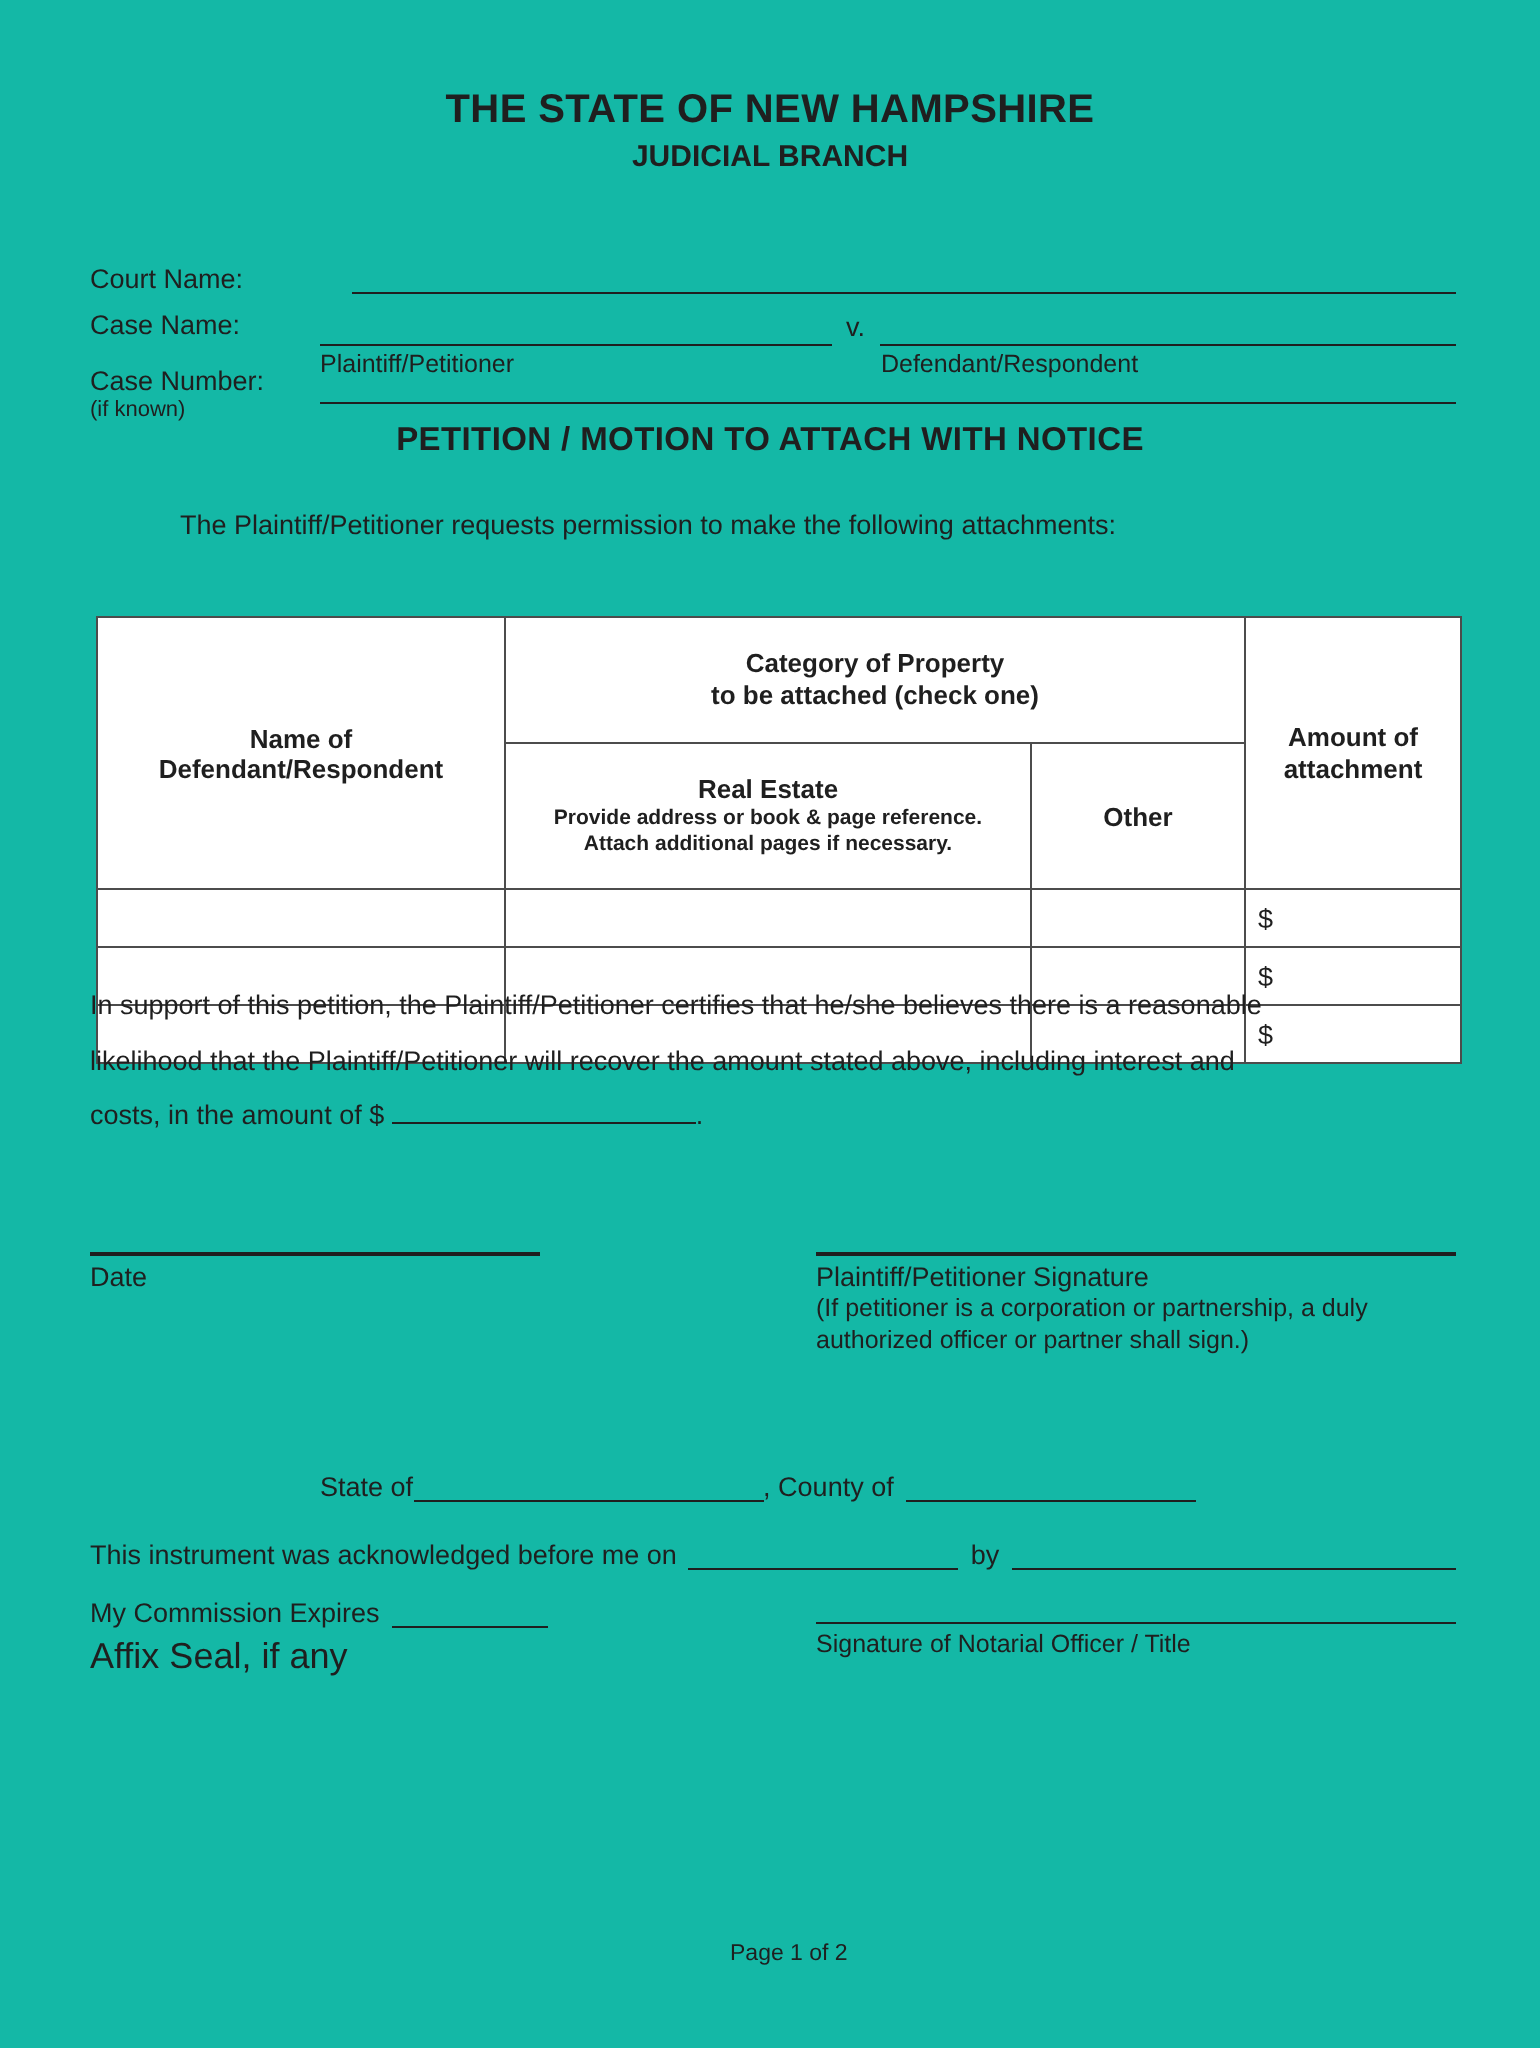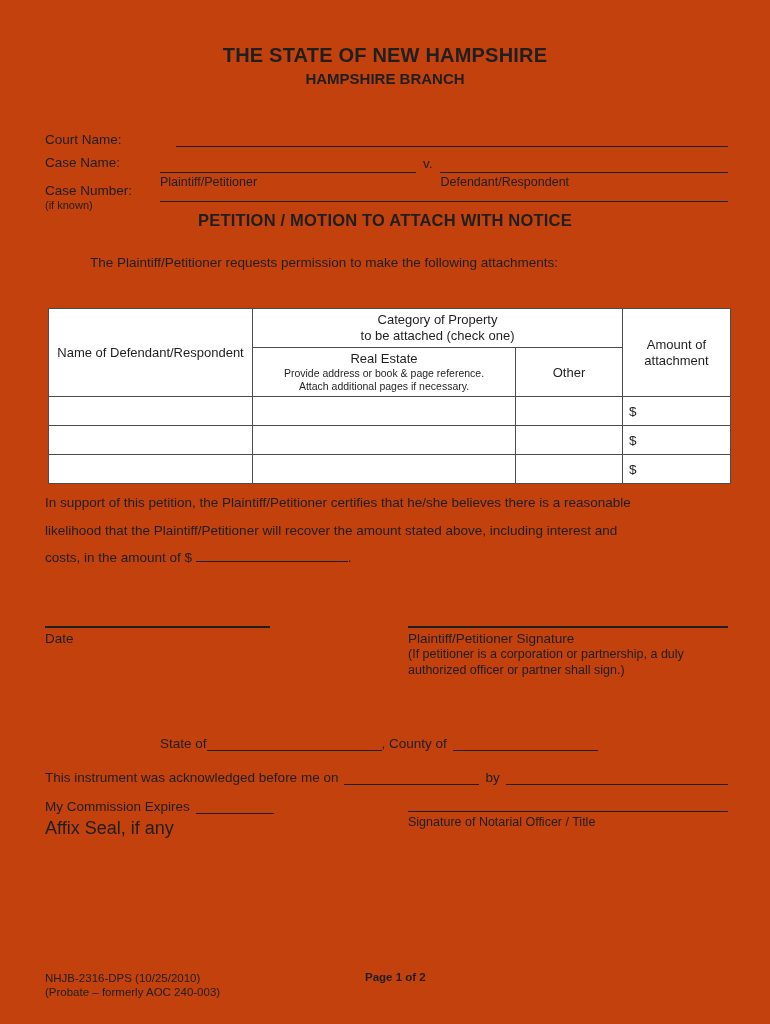--- a/index.html
+++ b/index.html
@@ -5,21 +5,21 @@
   * { margin:0; padding:0; box-sizing:border-box; }
   html,body { background:#ffffff; }
   body {
     font-family: "Liberation Sans", "DejaVu Sans", sans-serif;
     color:#1f1f1f;
     -webkit-font-smoothing: antialiased;
   }
   .page {
     position:relative;
     width:770px; height:1024px;
-    background:#c2410c;
+    background:#14b8a6;
     overflow:hidden;
   }
   .abs { position:absolute; }
 
   
   .hdr { top:44px; left:0; width:770px; text-align:center; }
   .hdr-title { font-size:20px; font-weight:bold; letter-spacing:0.2px; }
   .hdr-sub   { font-size:15px; font-weight:bold; margin-top:3px; }
 
   
@@ -37,21 +37,21 @@
   .form-title { top:211px; left:0; width:770px; text-align:center;
                 font-size:16.5px; font-weight:bold; letter-spacing:0.2px; }
 
   
   .intro { top:255px; left:45px; width:668px; font-size:13.5px; text-indent:45px; }
 
   
   table.attach { border-collapse:collapse; table-layout:fixed;
                  width:682px; background:#fff; }
   table.attach, table.attach td, table.attach th { border:1.4px solid #4c4c4c; }
-  table.attach th { font-weight:normal; font-size:13px; text-align:center; vertical-align:middle; padding:3px 4px; }
+  table.attach th { font-weight:bold; font-size:13px; text-align:center; vertical-align:middle; padding:15px 4px; }
   table.attach td { font-size:13.5px; vertical-align:middle; padding:2px 6px; }
   .th-note { display:block; font-size:10.5px; line-height:13px; }
   .cat-line { display:block; line-height:16px; }
   .row-h { height:29px; }
   .cat-head-cell { height:32px; }
   .sub-head-cell { height:48px; }
 
   
   .cert { top:489px; left:45px; width:672px; font-size:13.5px; line-height:27.5px; }
   .amount-blank { display:inline-block; width:152px; height:13px;
@@ -71,30 +71,30 @@
   .notary-ack { top:770px; left:45px; width:683px; display:flex; align-items:flex-end; font-size:13.5px;text-align:right; }
   .gap { padding:0 6px; }
   .notary-comm { top:799px; left:45px; display:flex; align-items:flex-end; font-size:13.5px; }
   .affix { top:818px; left:45px; font-size:18px; }
   .notarial { top:796px; left:408px; width:320px; }
   .notarial-line { height:16px; border-bottom:1.8px solid #1f1f1f; }
   .notarial-cap { font-size:12.5px; margin-top:3px; }
 
   
   .footer-left { top:971px; left:45px; font-size:11.5px; line-height:14px; }
-  .footer-page { top:971px; left:365px; font-size:11.5px;font-weight:bold; }
+  .footer-page { top:971px; left:365px; font-size:11.5px; }
 </style>
 </head>
 <body>
 
 <div class="page">
 
   <div class="abs hdr">
     <div class="hdr-title">THE STATE OF NEW HAMPSHIRE</div>
-    <div class="hdr-sub">HAMPSHIRE BRANCH</div>
+    <div class="hdr-sub">JUDICIAL BRANCH</div>
   </div>
 
   <div class="abs frow h18" style="top:129px;gap:16px;">
     <div class="flabel">Court Name:</div>
     <div class="uline fill"></div>
   </div>
 
   <div class="abs frow" style="top:155px;">
     <div class="flabel" style="align-self:flex-start;">Case Name:</div>
     <div class="linecol">
@@ -207,19 +207,15 @@
     <span class="nline w78" style="margin-left:6px;"></span>
   </div>
 
   <div class="abs affix">Affix Seal, if any</div>
 
   <div class="abs notarial">
     <div class="notarial-line"></div>
     <div class="notarial-cap">Signature of Notarial Officer / Title</div>
   </div>
 
-  <div class="abs footer-left">
-    <div>NHJB-2316-DPS (10/25/2010)</div>
-    <div>(Probate – formerly AOC 240-003)</div>
-  </div>
   <div class="abs footer-page">Page 1 of 2</div>
 
 </div>
 
 </body></html>

